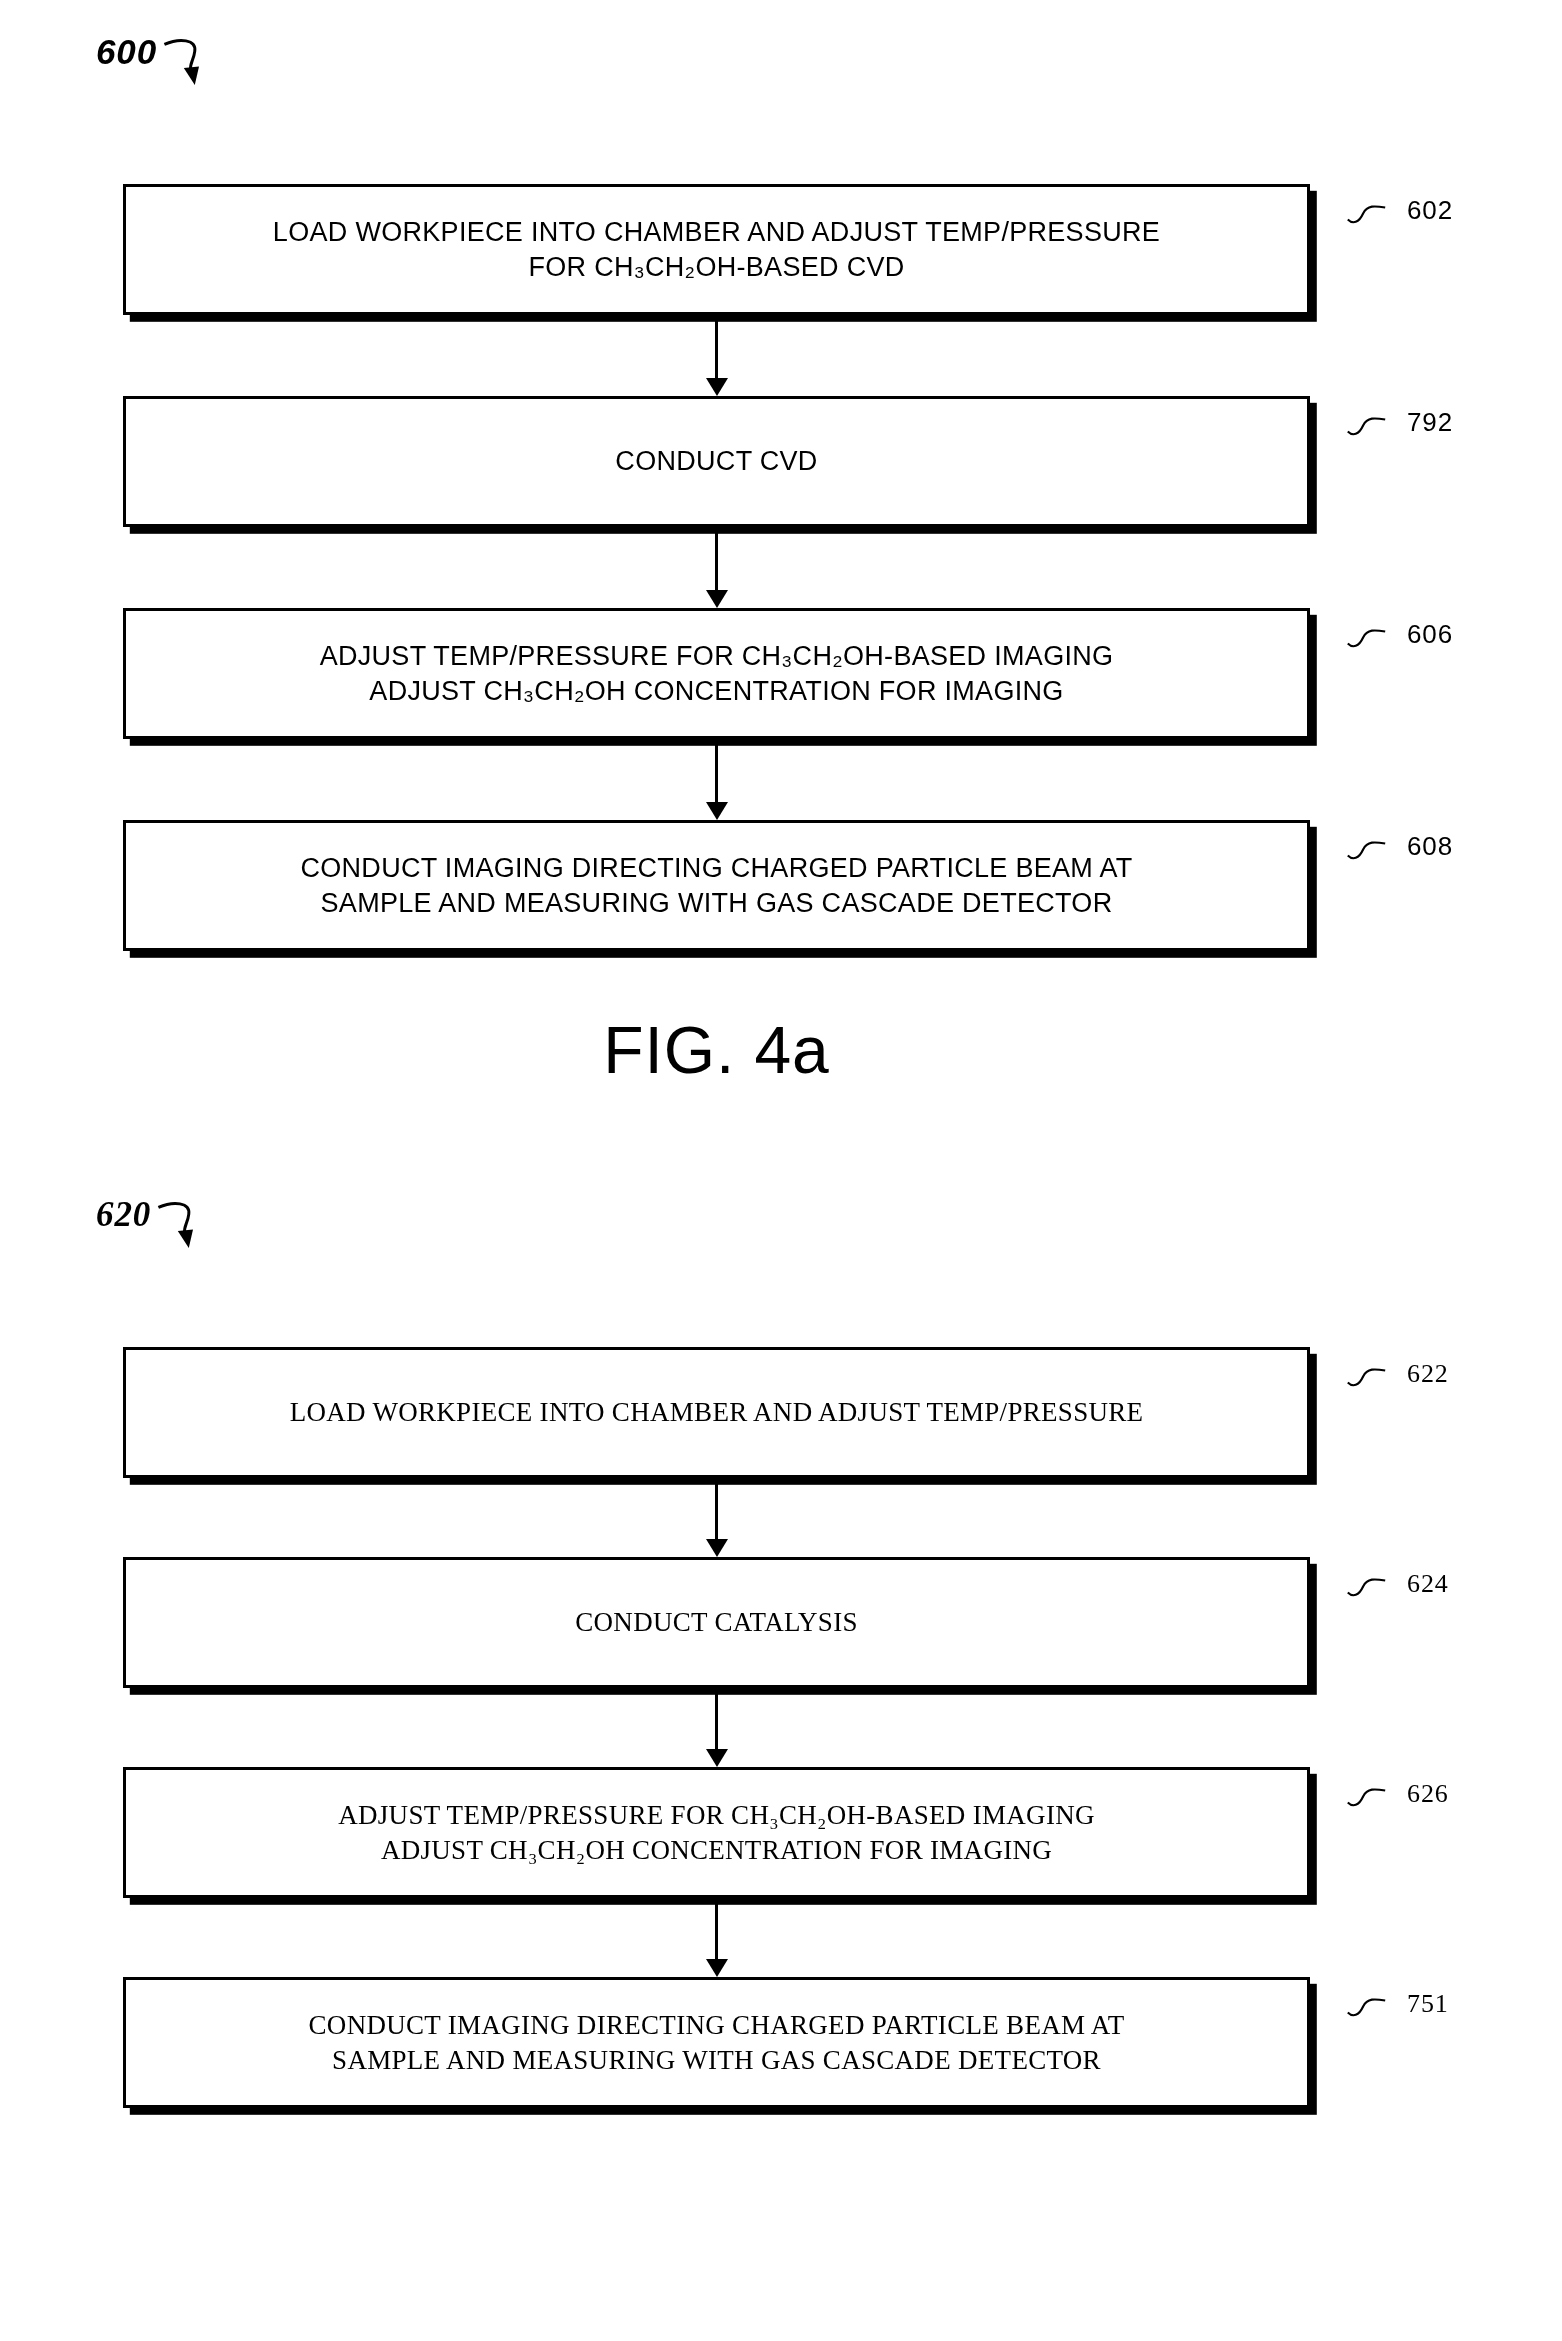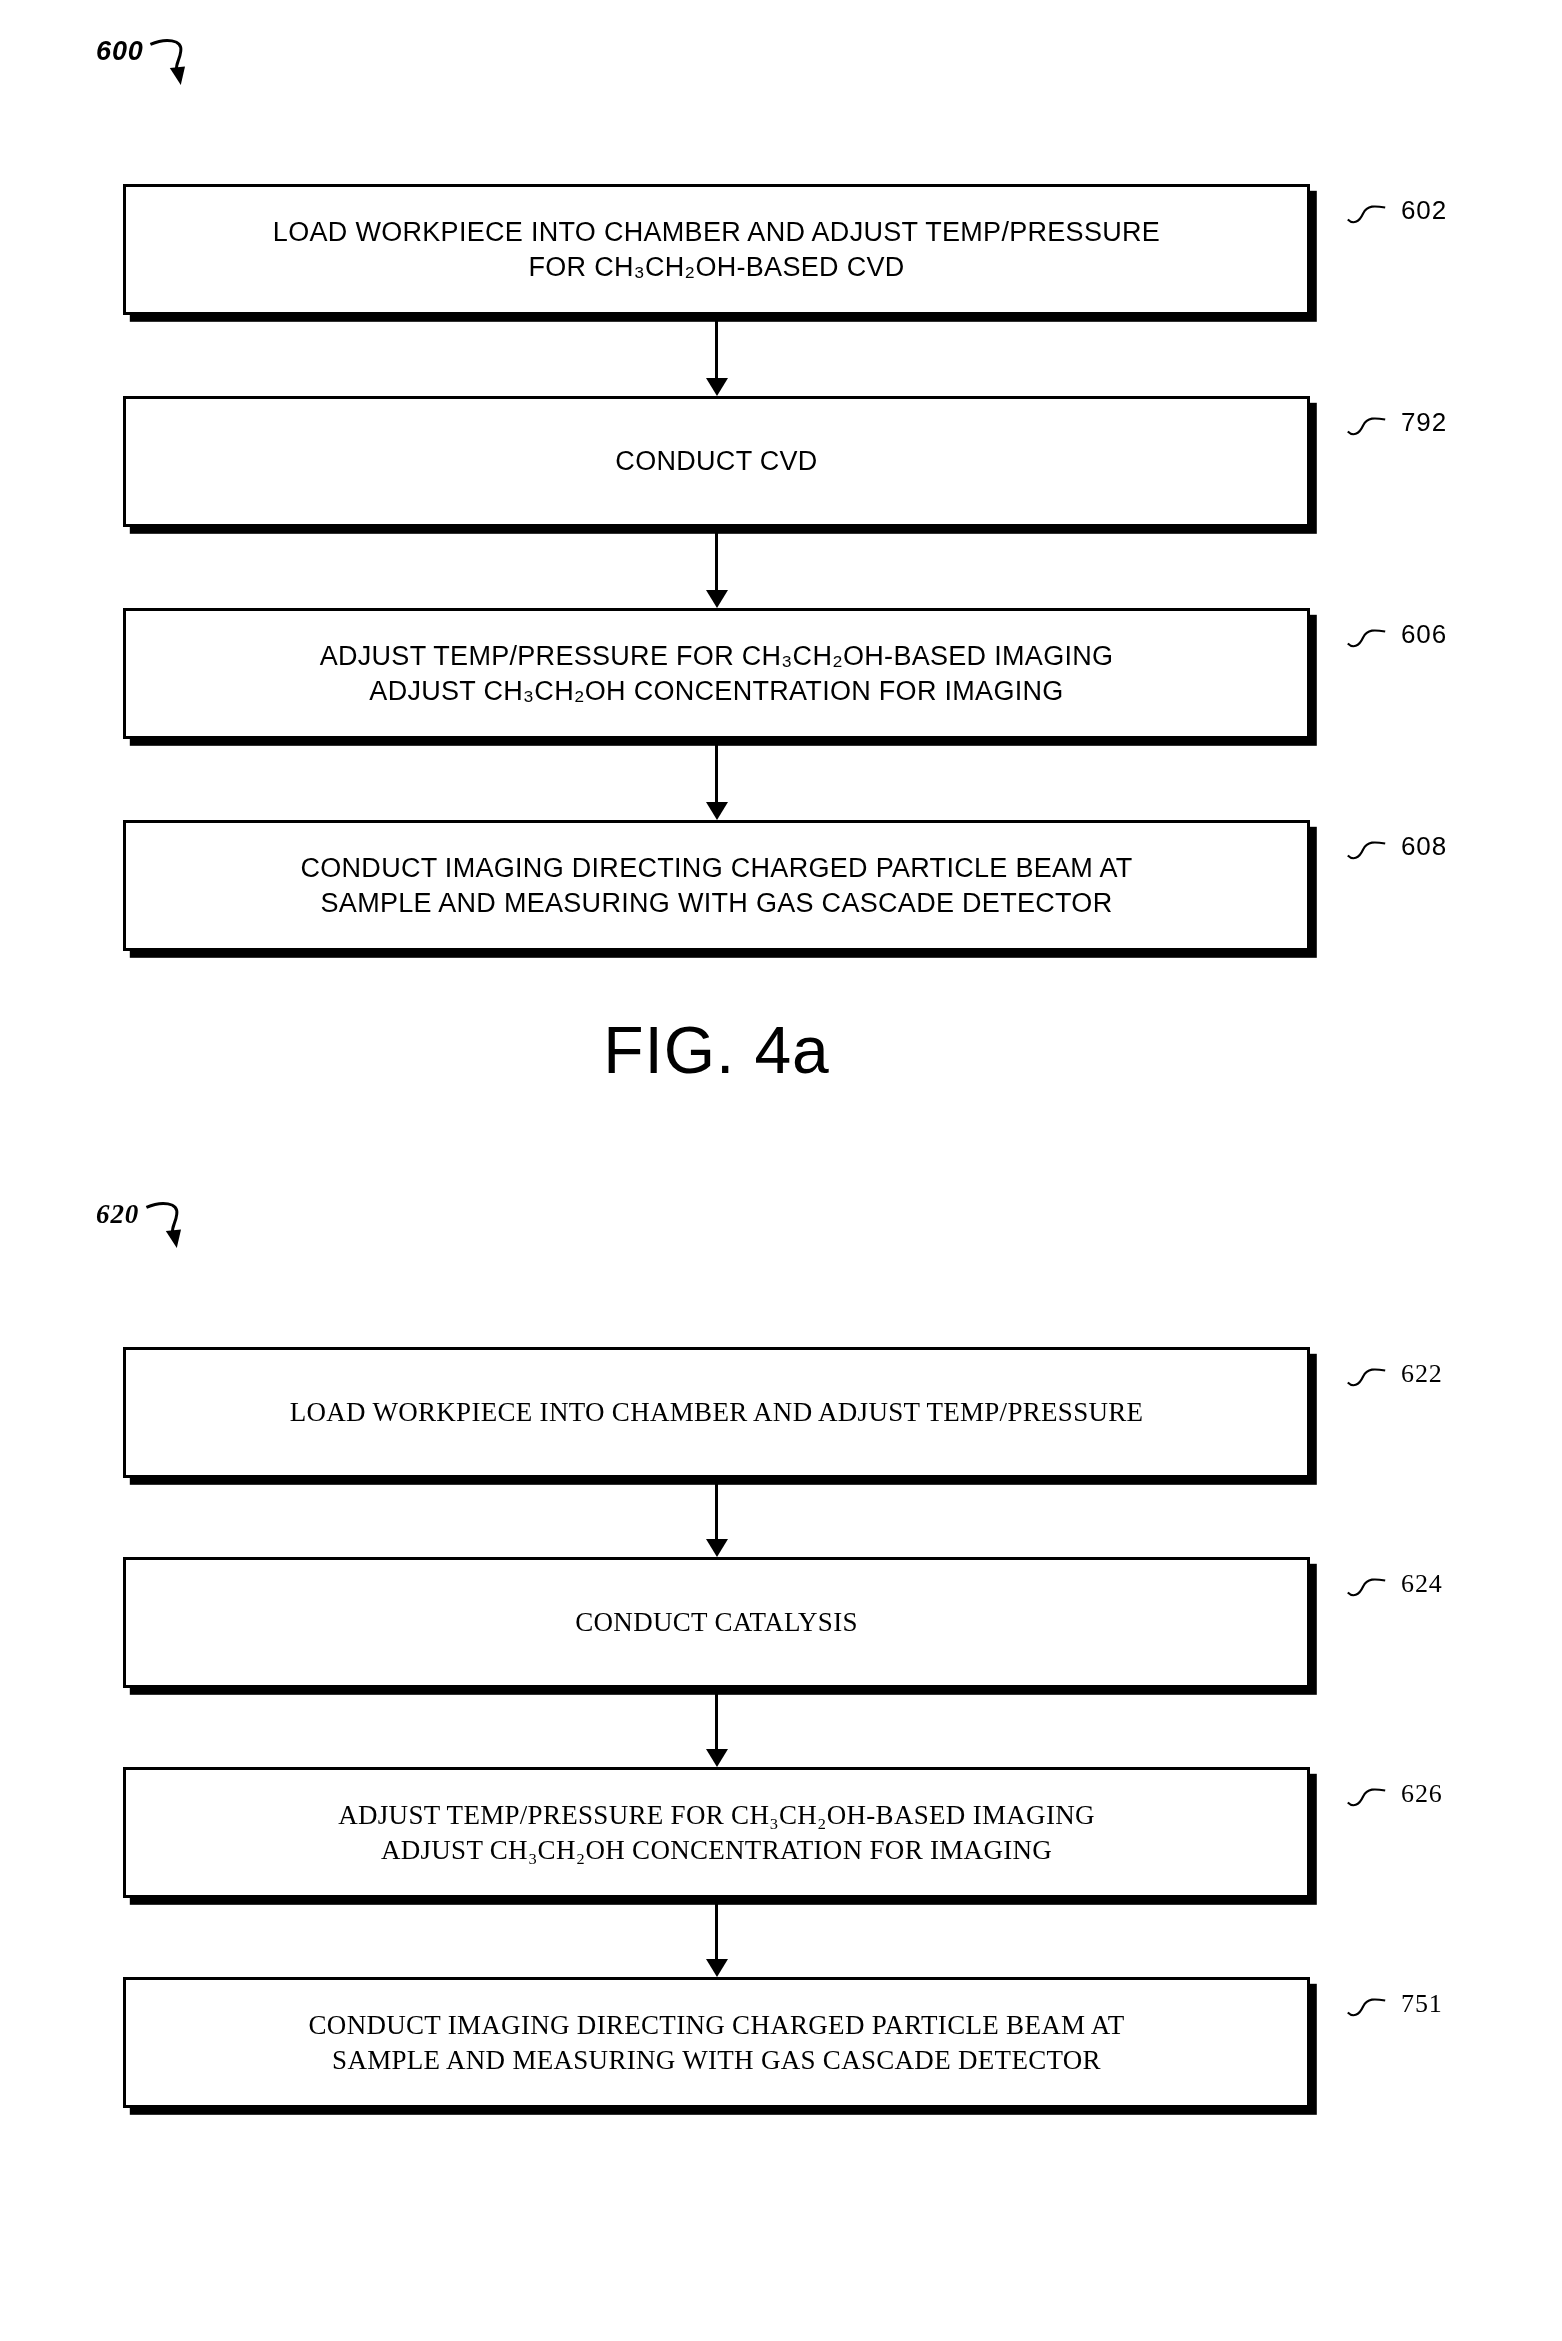--- a/index.html
+++ b/index.html
@@ -24,21 +24,21 @@
   .figure.second { margin-top: 117px; font-family: Liberation Serif, serif; }
 
   
   .fig-id {
     display: flex;
     align-items: flex-start;
     margin-left: -27px;
     height: 61px;
   }
   .fig-id-num {
-    font-size: 27px;
+    font-size: 35px;
     font-style: italic;
     font-weight: bold;
     line-height: 27px;
     letter-spacing: 0.9px;
   }
   .curl-arrow { margin-left: 3.4px; margin-top: -1.7px; }
 
   .steps { margin-top: 85px; }
 
   .step-row { position: relative; width: 1187px; }
@@ -69,21 +69,21 @@
     left: calc(100% + 36px);
     top: 12px;
     display: flex;
     align-items: flex-start;
     white-space: nowrap;
   }
   .ref .leader { margin-top: 3.4px; }
   .ref .ref-num {
     font-size: 26px;
     line-height: 29px;
-    margin-left: 14px;
+    margin-left: 20px;
     letter-spacing: 0.9px;
   }
 
   
   .arrow {
     height: 81px;
     display: flex;
     flex-direction: column;
     align-items: center;
     width: 1187px;

